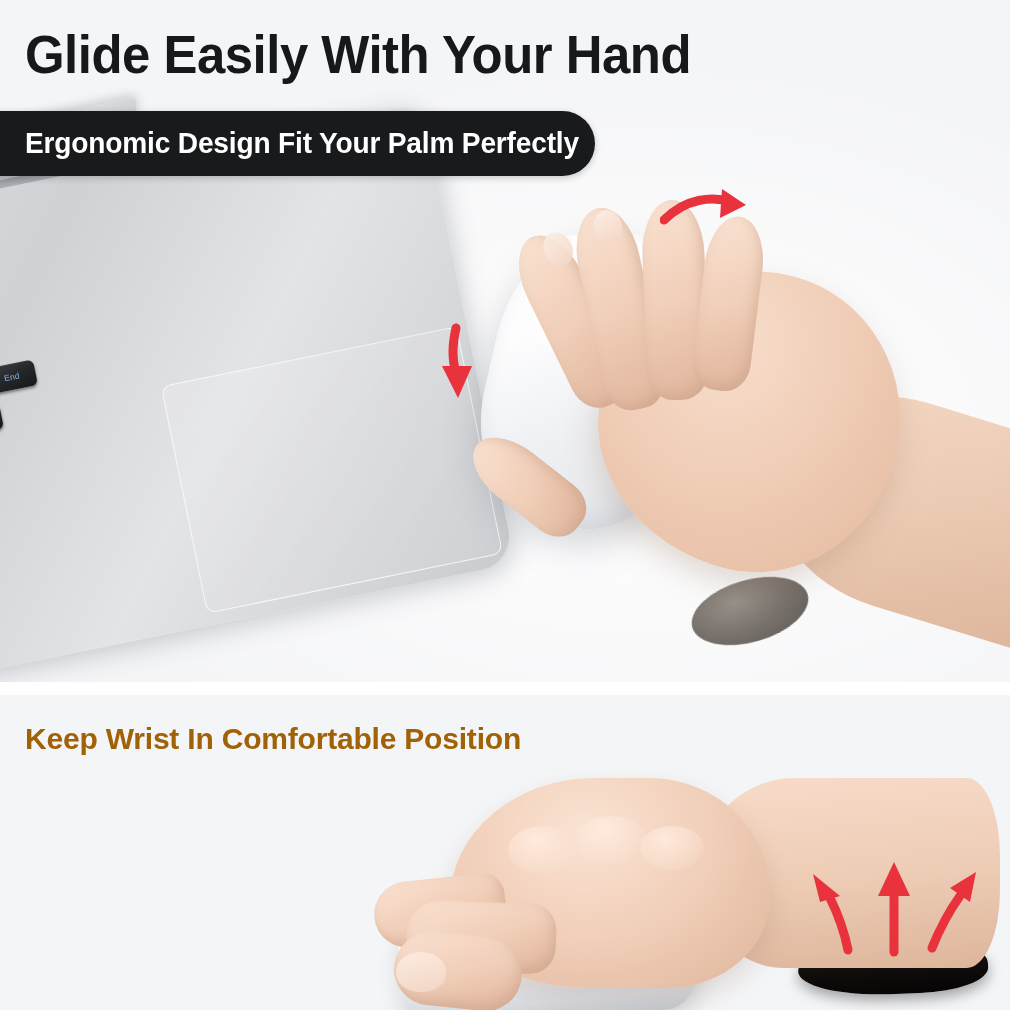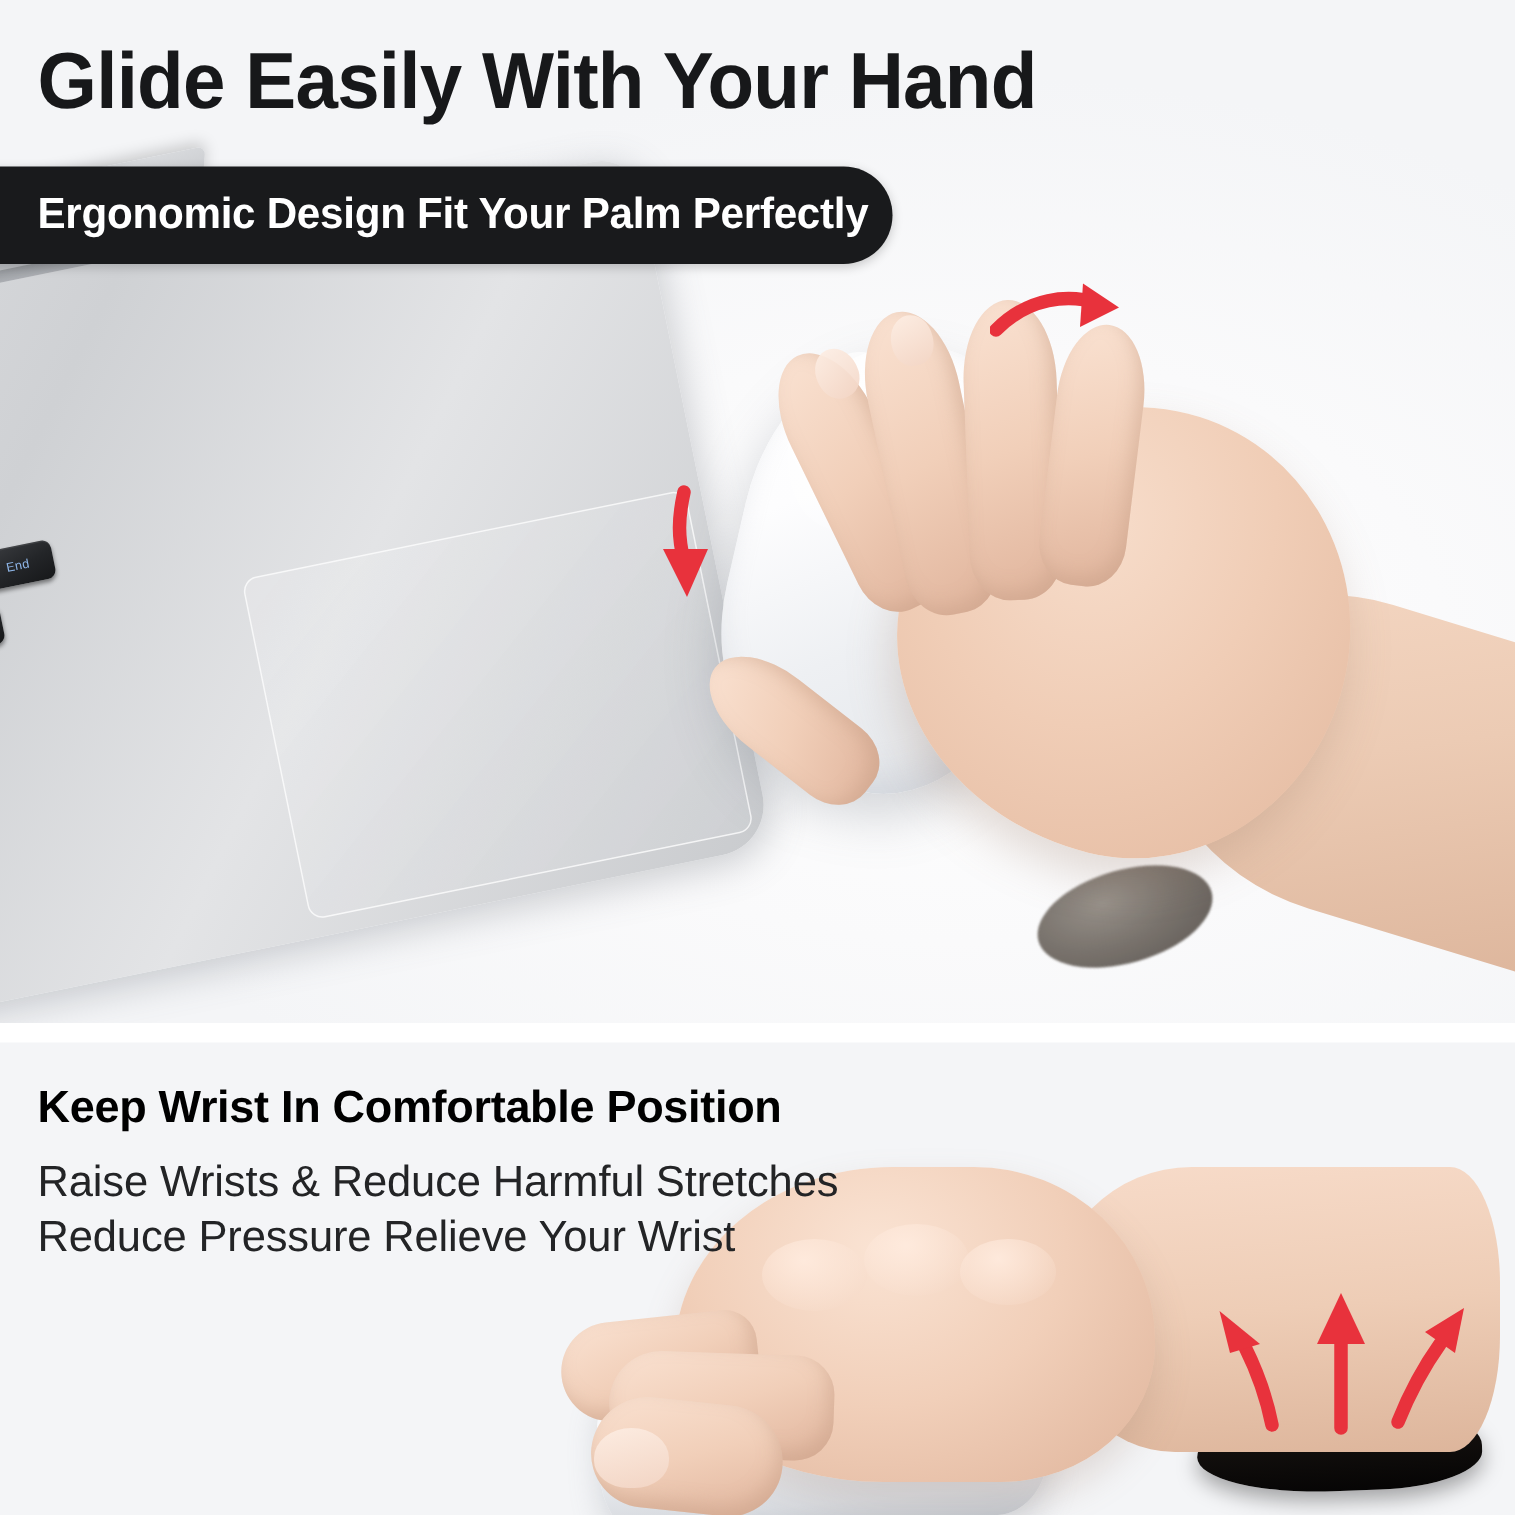--- a/index.html
+++ b/index.html
@@ -257,21 +257,21 @@
   .arrow-right-top { position:absolute; left: 660px; top: 188px; }
   .arrow-down-top  { position:absolute; left: 430px; top: 322px; }
 
   
   .b-heading {
     position: absolute;
     left: 25px;
     top: 722px;
     font-size: 30px;
     font-weight: 700;
-    color: #000000;
+    color: #a16207;
     letter-spacing: -0.2px;
     white-space: nowrap;
   }
   .b-sub {
     position: absolute;
     left: 25px;
     top: 770px;
     font-size: 29px;
     font-weight: 400;
     color: #232426;
@@ -443,18 +443,14 @@
 
       <path d="M94 100 L94 38" stroke="#e8323c" stroke-width="9" fill="none" stroke-linecap="round"></path>
       <path d="M94 10 L110 44 L78 44 Z" fill="#e8323c"></path>
 
       <path d="M132 96 C 140 76, 150 58, 160 44" stroke="#e8323c" stroke-width="9" fill="none" stroke-linecap="round"></path>
       <path d="M176 20 L170 50 L150 36 Z" fill="#e8323c"></path>
     </svg>
   </div>
 
   <div class="b-heading">Keep Wrist In Comfortable Position</div>
-  <div class="b-sub">
-    <div>Raise Wrists &amp; Reduce Harmful Stretches</div>
-    <div>Reduce Pressure Relieve Your Wrist</div>
-  </div>
 
 </div>
 
 </body></html>

